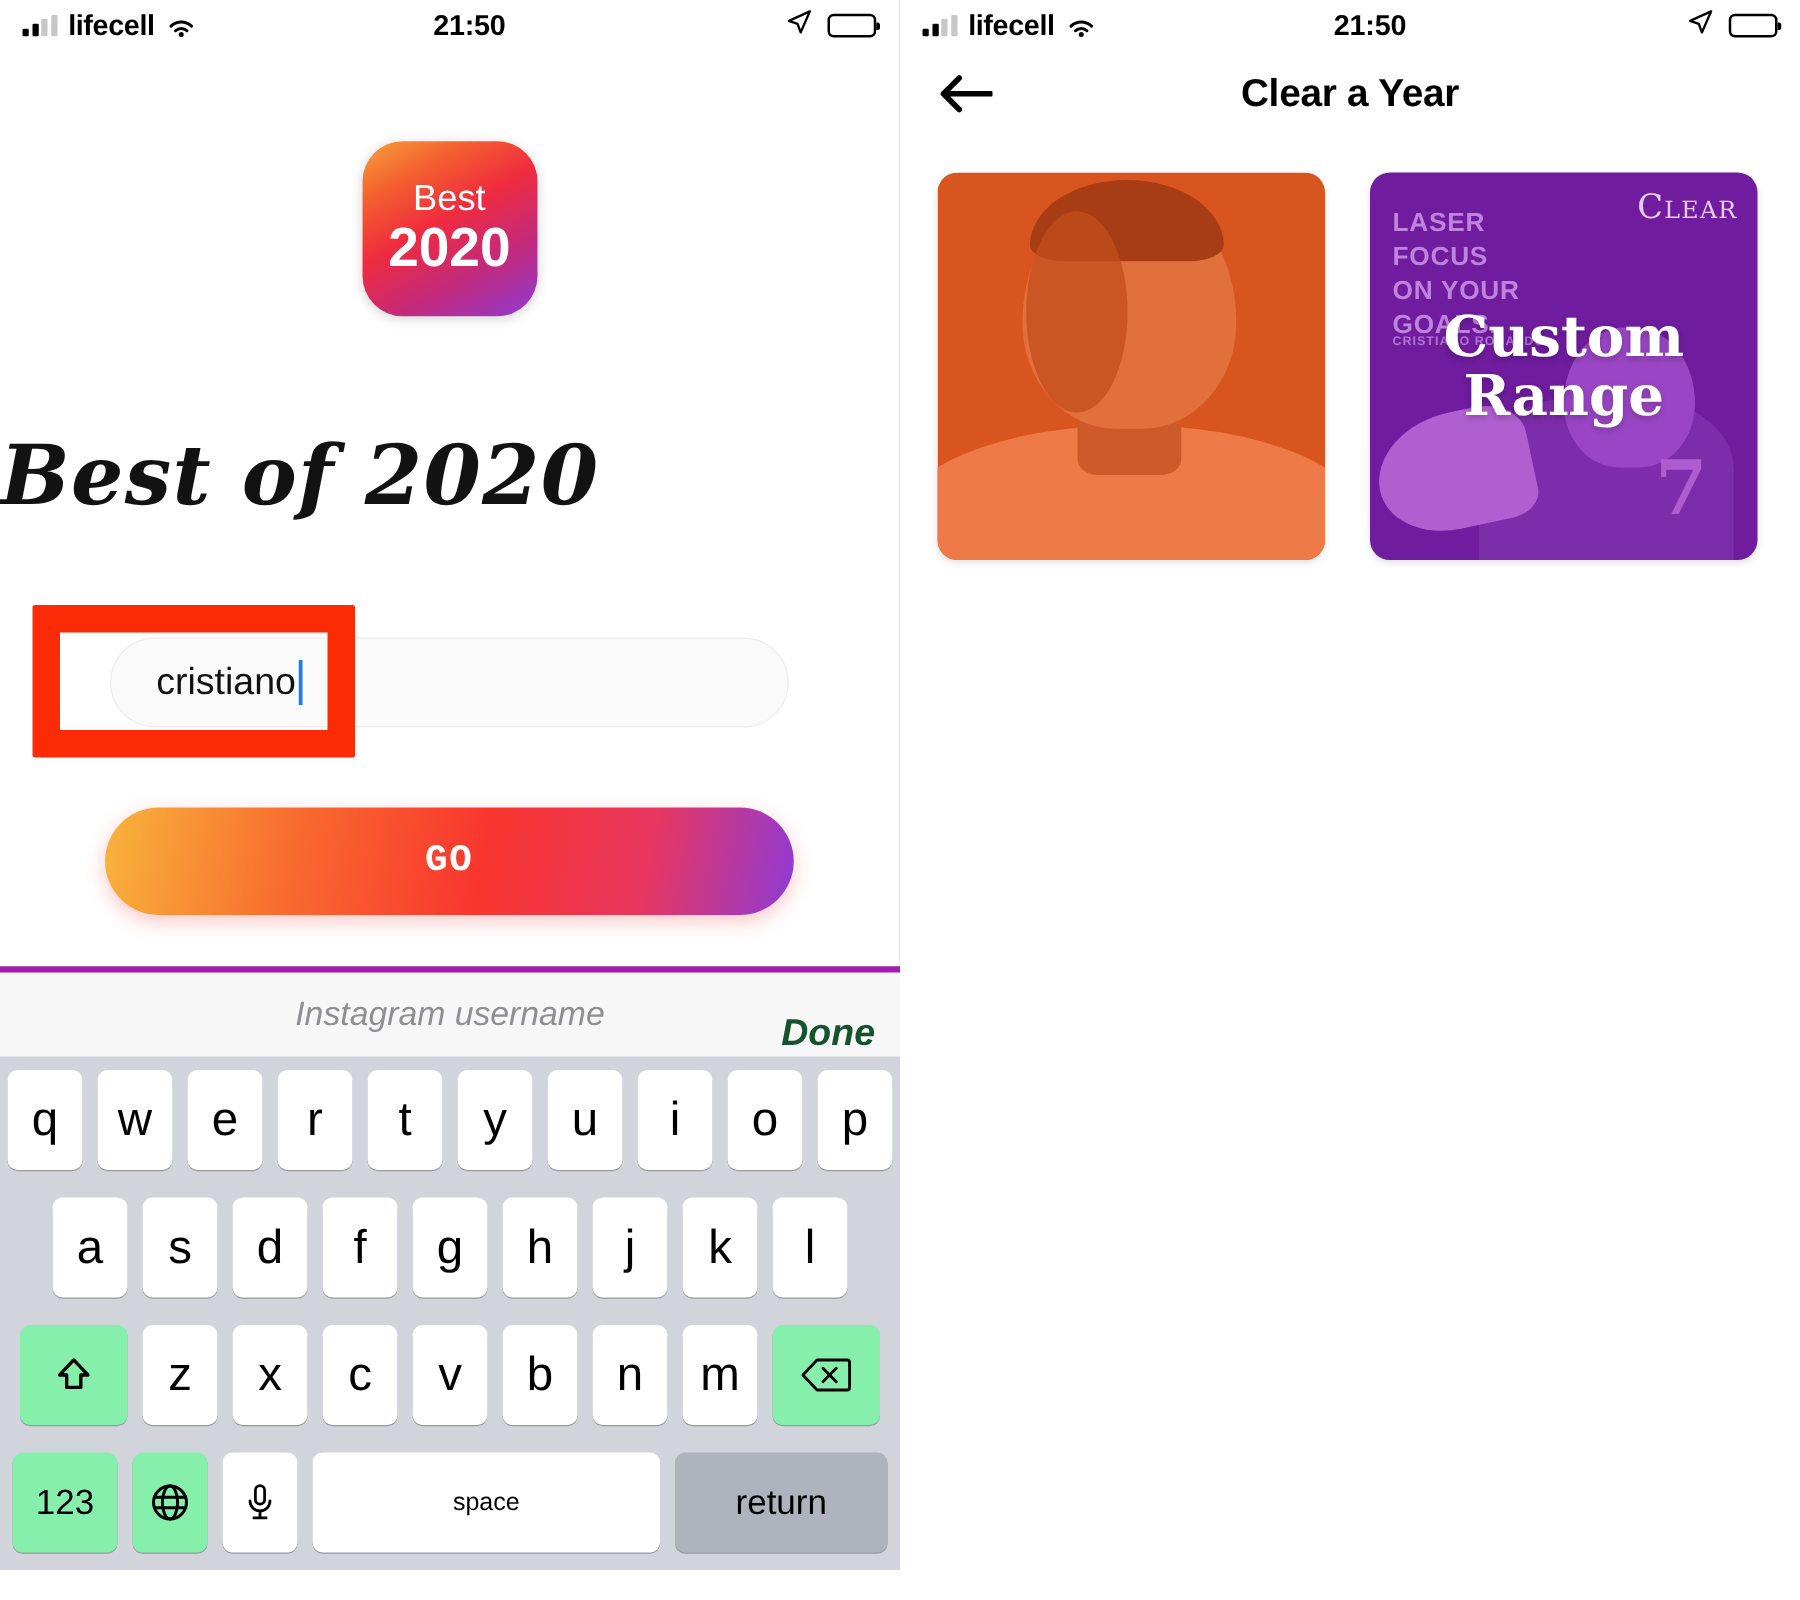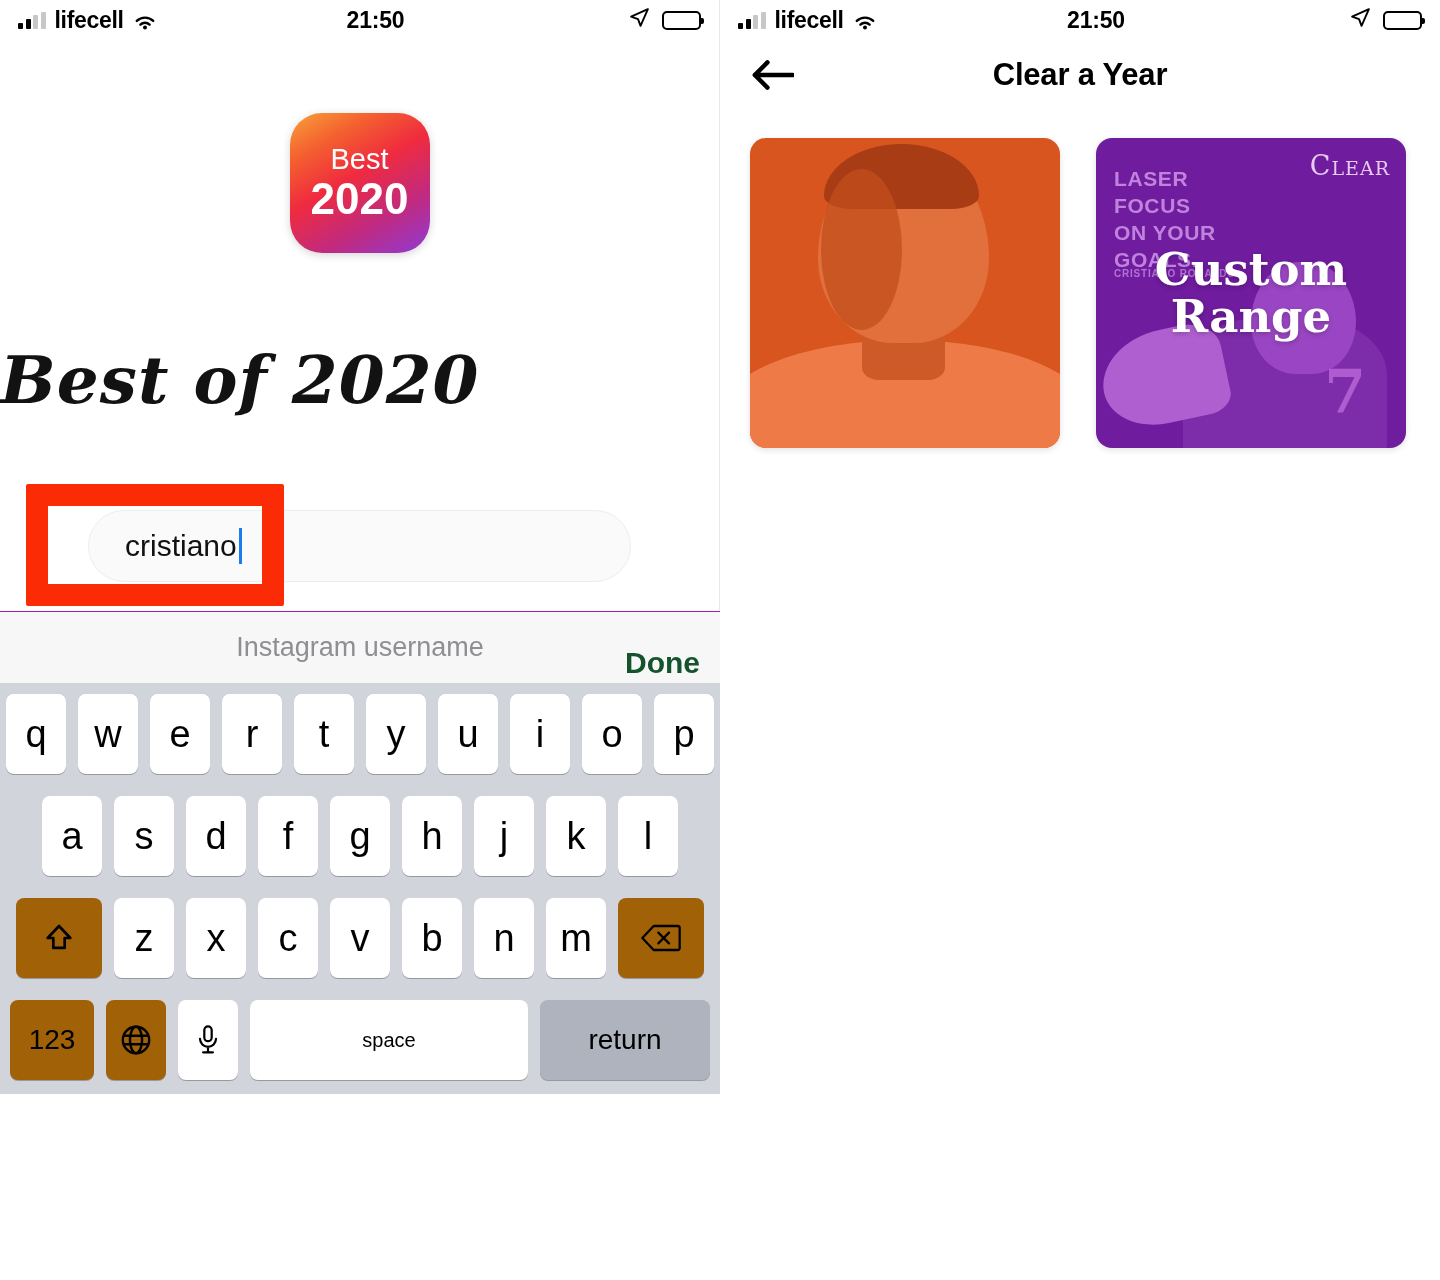--- a/index.html
+++ b/index.html
@@ -3,21 +3,21 @@
 <meta charset="utf-8">
 <style>
   * { box-sizing: border-box; margin: 0; padding: 0; }
   html, body {
     width: 1440px; height: 1280px;
     background: #ffffff;
     font-family: "Liberation Sans", sans-serif;
     overflow: hidden;
   }
   .screens { display: flex; width: 1440px; height: 1280px; }
-  .screen { width: 720px; height: 1094px; position: relative; background: #ffffff; }
+  .screen { width: 720px; height: 1256px; position: relative; background: #ffffff; }
   .screen-left { border-right: 1px solid #e8e8e8; }
 
   
   .statusbar {
     height: 40px; width: 100%;
     display: flex; align-items: center;
     padding: 0 18px;
     font-size: 23px; font-weight: bold; color: #000;
     position: relative;
   }
@@ -90,39 +90,40 @@
     color: #fff; font-size: 30px; font-weight: 700; letter-spacing: 1.5px;
     display: flex; align-items: center; justify-content: center;
     box-shadow: 0 5px 16px rgba(240,70,60,.3);
     font-family: Liberation Mono, monospace;
   }
 
   
   .kb-wrap { position: absolute; left: 0; bottom: 0; width: 720px; }
   .kb-accessory {
     height: 72px; background: #f7f7f7;
-    border-top: 1px solid #a21caf;
+    border-top: 5px solid #a21caf;
     display: flex; align-items: center; justify-content: center;
     position: relative;
+    font-style: italic;
   }
   .kb-accessory .ph { font-size: 27px; color: #8e8e93; }
   .kb-accessory .done {
     position: absolute; right: 20px; font-size: 30px;
     font-weight: 700; color: #14532d; margin-top: 31px;
   }
   .keyboard { background: #d1d5db; padding: 11px 0 8px; }
   .kb-row { display: flex; justify-content: center; gap: 12px; margin-bottom: 22px; }
   .kb-row:last-child { margin-bottom: 6px; }
   .key {
     width: 60px; height: 80px; background: #fff; border-radius: 8px;
     display: flex; align-items: center; justify-content: center;
     font-size: 38px; color: #000; font-weight: 400;
     box-shadow: 0 1px 0 rgba(0,0,0,.28);
   }
-  .key.gray { background: #a16207; }
+  .key.gray { background: #86efac; }
   .key.wide { width: 86px; }
   .key.fn { width: 84px; font-size: 28px; }
   .key.space { width: 278px; font-size: 20px; }
   .key.ret { width: 170px; font-size: 28px; background: #aeb3bd; }
   .kb-row.mid { padding-left: 0; }
 
   
   .nav {
     height: 70px; display: flex; align-items: center; position: relative;
     padding: 0 30px;

